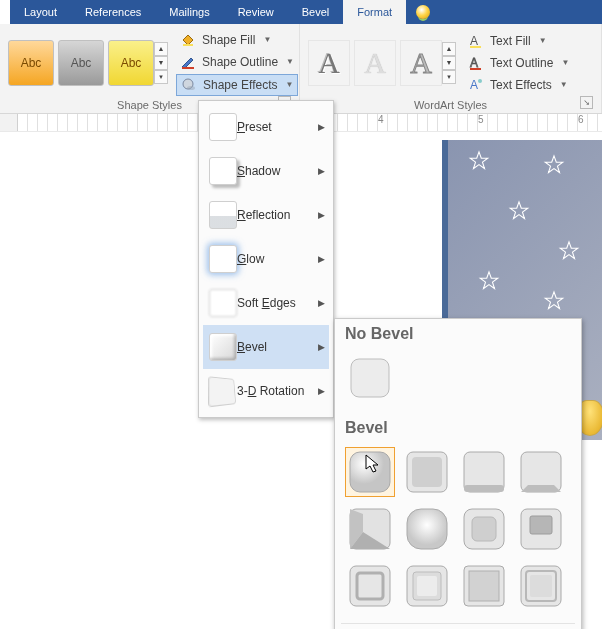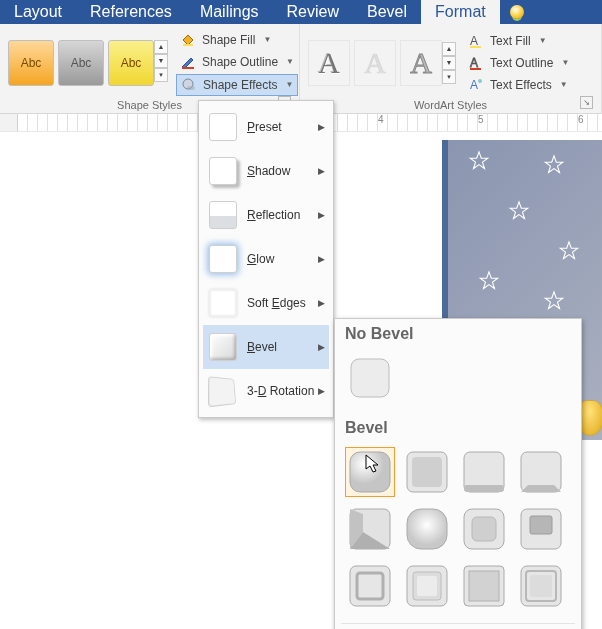--- a/index.html
+++ b/index.html
@@ -1,19 +1,19 @@
 <!DOCTYPE html>
 <html><head>
 <meta charset="utf-8">
 <style>
   * { box-sizing: border-box; margin: 0; padding: 0; font-family: "Segoe UI", Tahoma, sans-serif; }
   body { width: 602px; height: 629px; overflow: hidden; background: #fff; font-size: 12px; color: #444; }
 
   
-  .tabs { height: 24px; background: #2b579a; display: flex; align-items: stretch; color: #fff; font-size: 16px; }
+  .tabs { height: 24px; background: #2b579a; display: flex; align-items: stretch; color: #fff; font-size: 11px; margin-left: 10px; }
   .tab { padding: 0 14px; display: flex; align-items: center; cursor: pointer; }
   .tab.active { background: #f3f3f3; color: #2b579a; }
   .tell-me { flex: 1; display: flex; align-items: center; gap: 6px; padding-left: 10px; color: #d8e2f0; white-space: nowrap; overflow: hidden; }
   .bulb { width: 14px; height: 14px; border-radius: 50%; background: radial-gradient(circle at 40% 35%, #fff 0%, #ffd54a 45%, #d99a00 100%); box-shadow: 0 4px 0 -2px #9c6; }
 
   
   .ribbon { height: 90px; background: #f3f3f3; border-bottom: 1px solid #d7d7d7; display: flex; position: relative; }
   .group { border-right: 1px solid #e1e1e1; padding: 4px 8px 2px 8px; display: flex; flex-direction: column; position: relative; }
   .group-body { flex: 1; display: flex; align-items: center; gap: 8px; }
   .group-label { text-align: center; color: #6a6a6a; font-size: 11px; padding: 2px 0 0 0; white-space: nowrap; position: relative; }
@@ -47,21 +47,21 @@
   .ruler .num { position: absolute; top: 0; font-size: 10px; color: #888; }
 
   
   .doc { position: absolute; top: 132px; left: 0; right: 0; bottom: 0; background: #fff; overflow: hidden; }
   .doc-img { position: absolute; top: 8px; right: 0; width: 160px; height: 300px; background: linear-gradient(135deg, #8a95b0 0%, #aab0c0 100%); border-left: 6px solid #4a6a98; }
   .star { position: absolute; width: 22px; height: 22px; color: rgba(255,255,255,0.6); }
   .star svg { width: 100%; height: 100%; }
 
   
   .fx-menu { position: absolute; left: 198px; top: 100px; width: 136px; background: #fbfbfb; border: 1px solid #cacaca; box-shadow: 1px 2px 4px rgba(0,0,0,0.25); padding: 4px; z-index: 10; }
-  .fx-item { display: flex; align-items: center; gap: 10px; padding: 8px 6px; font-size: 12px; color: #333; position: relative; }
+  .fx-item { display: flex; align-items: center; padding: 8px 6px; font-size: 12px; color: #333; position: relative; }
   .fx-item .thumb { width: 28px; height: 28px; border: 1px solid #cfcfcf; border-radius: 3px; background: #fff; }
   .fx-item .arrow { position: absolute; right: 4px; font-size: 9px; color: #555; }
   .fx-item.hover { background: #cfe0f4; }
   .fx-item .ul { text-decoration: underline; }
 
   
   .bevel-menu { position: absolute; left: 334px; top: 318px; width: 248px; background: #fbfbfb; border: 1px solid #cacaca; box-shadow: 1px 2px 5px rgba(0,0,0,0.3); z-index: 20; }
   .bevel-menu .hdr { padding: 6px 10px 4px 10px; font-weight: bold; color: #666; font-size: 16px; }
   .bevel-grid { display: grid; grid-template-columns: repeat(4, 50px); gap: 7px; padding: 6px 10px 10px 10px; }
   .bevel-grid.single { grid-template-columns: 50px; }
@@ -85,21 +85,21 @@
   <div class="tab active">Format</div>
   <div class="tell-me">
     <span class="bulb"></span>
   </div>
 </div>
 
 <div class="ribbon">
 
   <div class="group" style="width:300px">
     <div class="group-body">
-      <div style="display:flex; gap:4px; align-items:flex-start;">
+      <div style="display:flex; gap:4px; align-items:center;">
         <div class="style-swatch sw1">Abc</div>
         <div class="style-swatch sw2">Abc</div>
         <div class="style-swatch sw3">Abc</div>
         <div class="gallery-spinner">
           <div>▲</div>
           <div>▼</div>
           <div>▾</div>
         </div>
       </div>
       <div class="shape-cmds">

